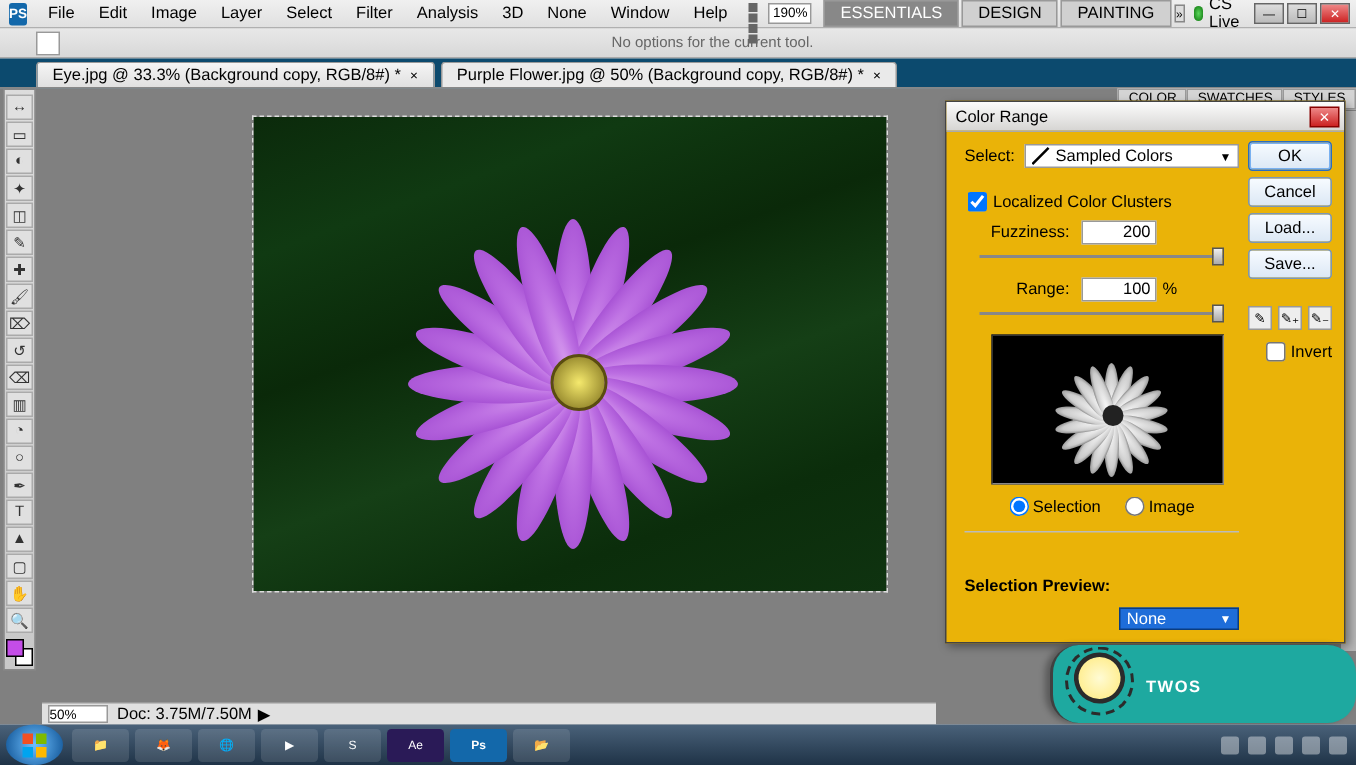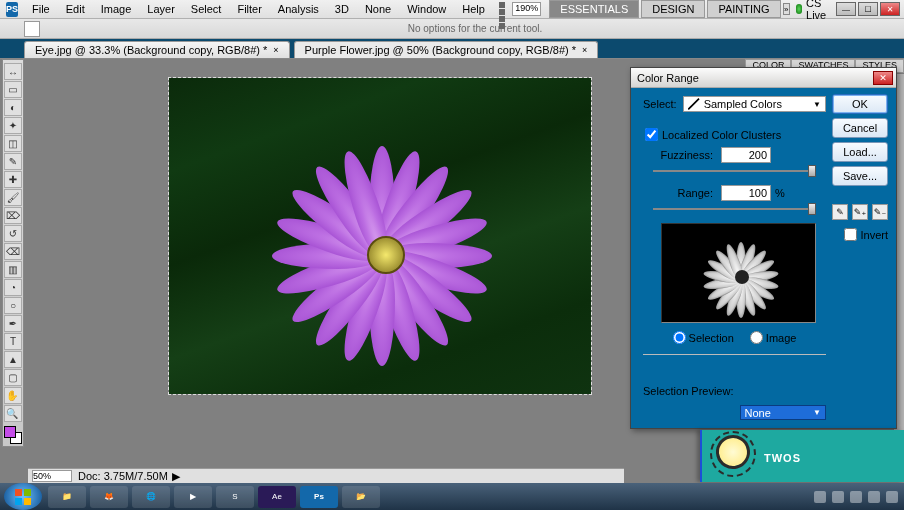--- a/index.html
+++ b/index.html
@@ -50,21 +50,21 @@
 
 .statusbar { position: absolute; left: 28px; bottom: 0; height: 15px; background: #e0e0e0; border-top: 1px solid #999; width: 596px; display: flex; align-items: center; font-size: 9px; padding: 0 4px; }
 .statusbar input { width: 40px; height: 12px; font-size: 9px; border: 1px solid #999; margin-right: 6px; }
 .statusbar .play { margin-left: 4px; }
 
 
 .right-tabs { position: absolute; right: 0; top: 0; height: 14px; display: flex; background: #ccc; }
 .right-tabs span { padding: 0 6px; font-size: 9px; border: 1px solid #999; background: #d4d4d4; }
 
 
-.dialog { position: absolute; top: 67px; left: 630px; width: 267px; background: #0369a1; border: 1px solid #444; box-shadow: 2px 2px 6px rgba(0,0,0,.4); }
+.dialog { position: absolute; top: 67px; left: 630px; width: 267px; background: #eab308; border: 1px solid #444; box-shadow: 2px 2px 6px rgba(0,0,0,.4); }
 .dlg-title { height: 20px; background: linear-gradient(#fcfcfc,#d6d5d3); border-bottom: 1px solid #aaa; display: flex; align-items: center; padding-left: 6px; font-size: 11px; }
 .dlg-title .dlg-x { margin-left: auto; width: 20px; height: 14px; background: linear-gradient(#e88,#c22); color: #fff; display: flex; align-items: center; justify-content: center; margin-right: 3px; font-size: 9px; border: 1px solid #800; }
 .dlg-body { padding: 8px 8px 8px 12px; position: relative; }
 .select-row { display: flex; align-items: center; margin-bottom: 16px; }
 .select-row label { margin-right: 6px; }
 .select-row .combo { flex: 1; border: 1px solid #999; background: #fff; padding: 1px 4px; display: flex; align-items: center; }
 .select-row .combo .eye { width: 12px; height: 12px; margin-right: 4px; background: #000; clip-path: polygon(0 90%, 90% 0, 100% 10%, 10% 100%); }
 .select-row .combo .tri { margin-left: auto; font-size: 8px; }
 .chk { display: flex; align-items: center; margin: 3px 0 6px 2px; }
 .chk input { margin-right: 4px; }
@@ -75,21 +75,21 @@
 .slider { margin: 2px 10px 8px 10px; height: 12px; position: relative; }
 .slider .track { position: absolute; top: 5px; left: 0; right: 0; height: 2px; background: #888; }
 .slider .thumb { position: absolute; top: 0; width: 8px; height: 12px; background: linear-gradient(#eee,#aaa); border: 1px solid #555; }
 .preview { width: 155px; height: 100px; border: 1px inset #888; margin: 4px auto 8px 18px; background: #000; position: relative; overflow: hidden; }
 .pv-flower { position: absolute; left: 38px; top: 12px; width: 82px; height: 82px; }
 .pv-petal { position: absolute; width: 10px; height: 38px; left: 36px; top: 6px; background: radial-gradient(ellipse at 50% 90%, #fff, #ccc 60%, #333); border-radius: 50% 50% 48% 48% / 60% 60% 40% 40%; transform-origin: 50% 100%; }
 .pv-center { position: absolute; left: 35px; top: 34px; width: 14px; height: 14px; border-radius: 50%; background: #222; }
 .radios { display: flex; justify-content: center; gap: 16px; margin: 2px 0 10px; }
 .radios label { display: flex; align-items: center; gap: 3px; }
 .prev-row { display: flex; align-items: center; border-top: 1px solid #bbb; padding-top: 6px; }
-.prev-row label { margin-right: 6px; }
+.prev-row label { margin-right: 6px; font-weight: bold; }
 .prev-row .combo2 { flex: 1; background: #1e6dd9; color: #fff; border: 1px solid #0a3c80; padding: 0 4px; display: flex; align-items: center; height: 15px; margin-top: 44px; }
 .prev-row .combo2 .tri2 { margin-left: auto; font-size: 8px; color: #fff; }
 
 .dlg-buttons { position: absolute; right: 8px; top: 6px; width: 56px; display: flex; flex-direction: column; gap: 4px; }
 .dlg-buttons button { height: 20px; border: 1px solid #7a97b8; border-radius: 3px; background: linear-gradient(#f7fbff,#dce8f5); font-size: 11px; }
 .dlg-buttons button.def { border: 1px solid #2a6dc0; box-shadow: 0 0 0 1px #7ab1f0 inset; }
 .dlg-tools { position: absolute; right: 8px; top: 116px; display: flex; gap: 4px; }
 .dlg-tools .eyed { width: 16px; height: 16px; border: 1px solid #999; background: #eee; display: flex; align-items: center; justify-content: center; font-size: 9px; }
 .inv { position: absolute; right: 8px; top: 140px; display: flex; align-items: flex-end; gap: 3px; }
 
@@ -101,21 +101,21 @@
 
 .taskbar { position: absolute; left: 0; right: 0; bottom: 0; height: 27px; background: linear-gradient(#4a627a,#1f3347); display: flex; align-items: center; }
 .start { width: 38px; height: 27px; background: radial-gradient(circle at center, #6fc0ff, #0a4d8f); border-radius: 50%; margin: 0 4px; display: flex; align-items: center; justify-content: center; }
 .start svg { width: 18px; height: 18px; }
 .task { width: 38px; height: 22px; margin: 0 2px; border-radius: 3px; background: rgba(255,255,255,.12); display: flex; align-items: center; justify-content: center; color: #fff; font-size: 8px; }
 .task.ps { background: #1368aa; font-weight: bold; }
 .tray { margin-left: auto; display: flex; align-items: center; color: #fff; padding-right: 6px; gap: 6px; font-size: 8px; }
 .tray .t { width: 12px; height: 12px; background: rgba(255,255,255,.4); border-radius: 2px; }
 
 
-.logo-twos { position: absolute; right: 0; bottom: 28px; width: 204px; height: 52px; background: #1ea9a0; display: flex; align-items: center; padding: 4px 12px 0 6px; color: #fff; font-weight: 900; font-size: 30px; letter-spacing: 1px; border-left: 2px solid #1d4ed8; box-shadow: -3px 0 4px rgba(0,0,0,.3); }
+.logo-twos { position: absolute; right: 0; bottom: 28px; width: 204px; height: 52px; background: #1ea9a0; display: flex; align-items: center; padding: 4px 12px 0 6px; color: #fff; font-weight: 900; font-size: 30px; letter-spacing: 1px; border-left: 2px solid #404040; box-shadow: -3px 0 4px rgba(0,0,0,.3); border-radius: 19px; }
 .bulb-wrap { width: 50px; height: 50px; position: relative; margin-right: 6px; }
 .bulb { width: 34px; height: 34px; border: 3px solid #2b2b2b; border-radius: 50%; position: absolute; left: 8px; top: 2px; background: radial-gradient(#fffbd4,#ffe97a); transform: rotate(-15deg); }
 .ring { position: absolute; width: 46px; height: 46px; left: 2px; top: -2px; border: 2px dashed #2b2b2b; border-radius: 50%; }
 
 </style>
 </head>
 <body>
 
 <div class="menubar">
   <div class="ps-logo">PS</div>

